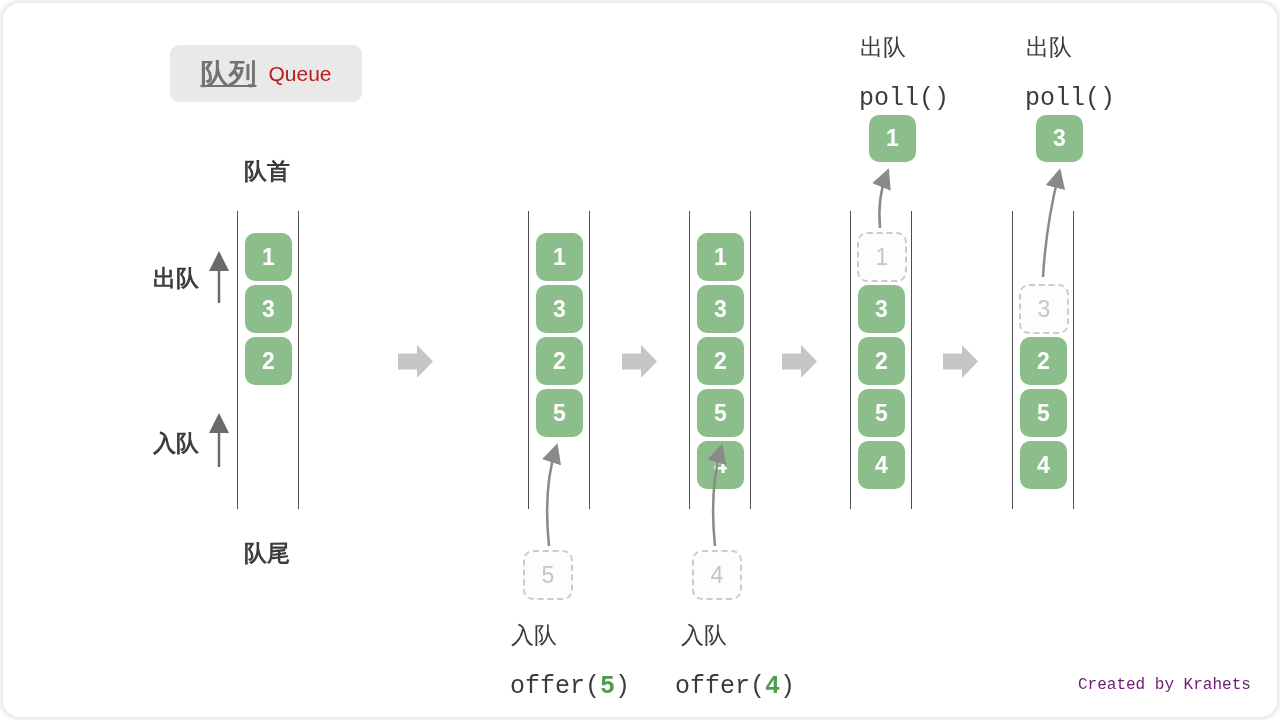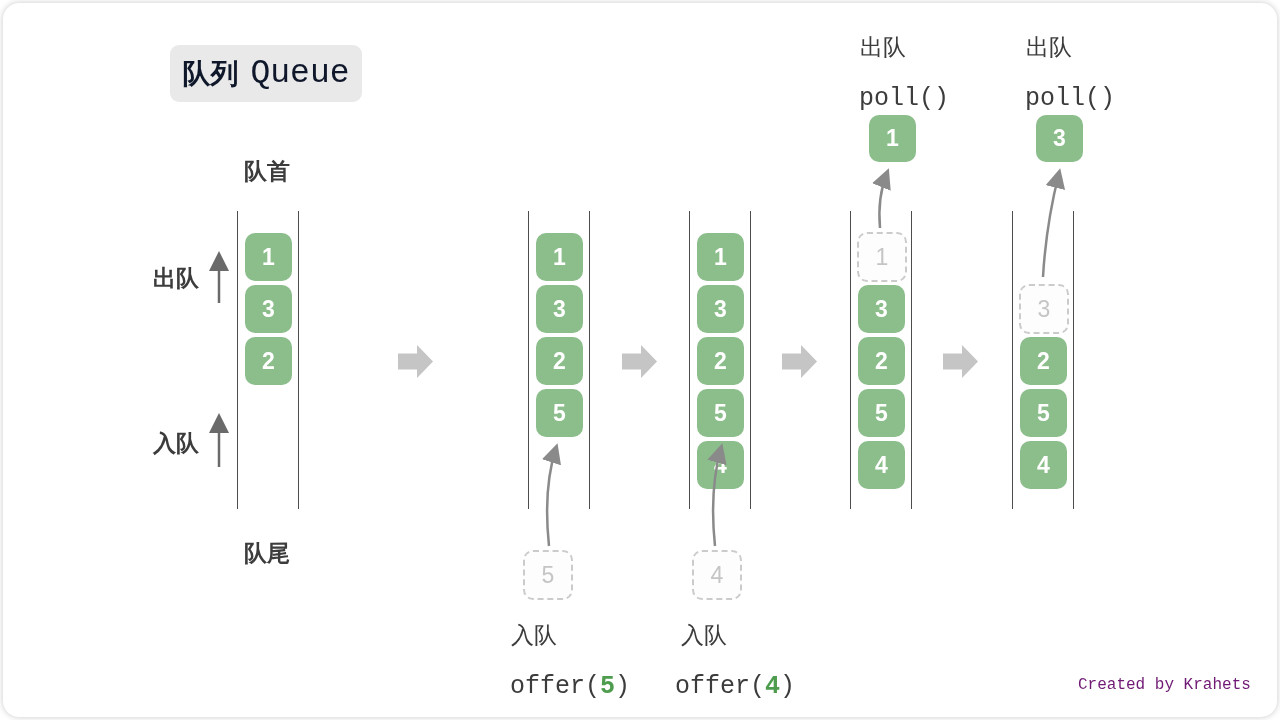--- a/index.html
+++ b/index.html
@@ -11,22 +11,22 @@
   .card{
     position:absolute;left:3px;top:3px;right:3px;bottom:3px;
     background:#ffffff;border-radius:16px;
     box-shadow:0 0 6px rgba(0,0,0,0.22);
   }
   .badge{
     position:absolute;left:170px;top:45px;width:192px;height:57px;
     background:#e9e9e9;border-radius:9px;
     display:flex;align-items:center;justify-content:center;gap:12px;
   }
-  .badge-zh{font-size:28px;font-weight:700;color:#0f172a;}
-  .badge-en{font-size:33px;color:#0f172a;font-family:Liberation Mono, monospace;}
+  .badge-zh{font-size:28px;font-weight:700;color:#737373;text-decoration:underline;}
+  .badge-en{font-size:21px;color:#b91c1c;font-family:Liberation Sans, sans-serif;}
   .lbl{position:absolute;color:#3c3c3c;font-size:23px;white-space:nowrap;}
   .lbl.bold{font-weight:700;}
   .lbl.center{transform:translateX(-50%);text-align:center;}
   .code{
     position:absolute;color:#3c3c3c;font-size:25px;white-space:nowrap;
     font-family:"Liberation Mono","DejaVu Sans Mono",monospace;
     margin-top:18px;
   }
   .code .arg{color:#4e9d4e;font-weight:700;}
   .qline{position:absolute;width:0;height:298px;top:211px;border-left:1.6px solid #4d4d4d;}

